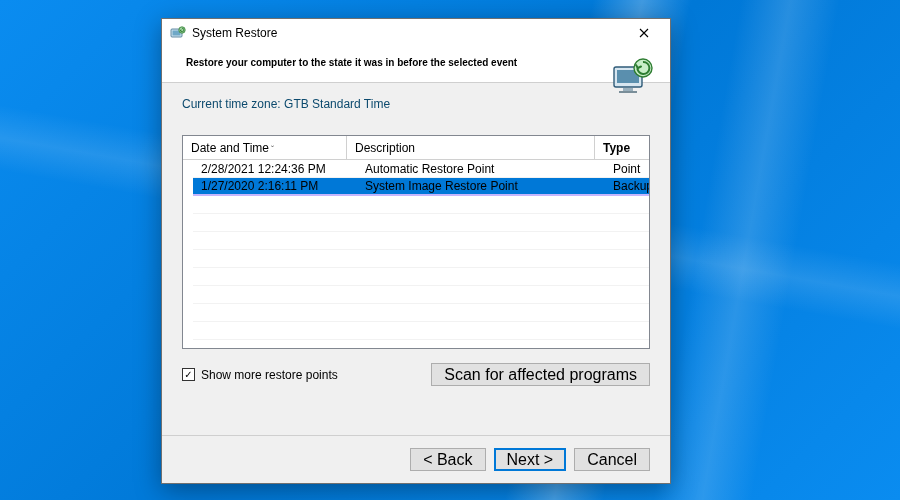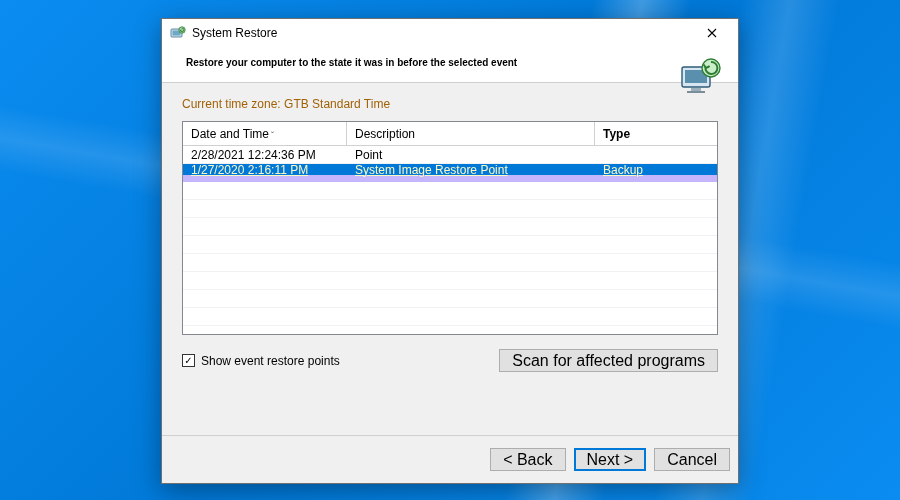--- a/index.html
+++ b/index.html
@@ -15,21 +15,21 @@
     position: absolute; inset: 0;
     background:
       linear-gradient(100deg, rgba(255,255,255,0) 60%, rgba(255,255,255,0.25) 65%, rgba(255,255,255,0) 70%),
       linear-gradient(100deg, rgba(255,255,255,0) 75%, rgba(255,255,255,0.15) 80%, rgba(255,255,255,0) 85%),
       linear-gradient(10deg, rgba(255,255,255,0) 50%, rgba(255,255,255,0.12) 55%, rgba(255,255,255,0) 60%);
     pointer-events: none;
   }
   .dialog {
     position: absolute;
     left: 161px; top: 18px;
-    width: 578px; height: 466px;
+    width: 510px; height: 466px;
     background: #ffffff;
     border: 1px solid #707070;
     box-shadow: 0 6px 24px rgba(0,0,0,0.35);
     display: flex; flex-direction: column;
   }
   .titlebar {
     height: 28px;
     display: flex; align-items: center;
     padding: 0 6px 0 8px;
     background: #ffffff;
@@ -56,21 +56,21 @@
     width: 44px; height: 44px;
   }
   .divider { height: 1px; background: #cfcfcf; }
 
   .body-area {
     flex: 1;
     background: #f0f0f0;
     padding: 14px 20px 10px 20px;
     display: flex; flex-direction: column;
   }
-  .tz-line { font-size: 12px; color: #a16207; margin-bottom: 10px; }
+  .tz-line { font-size: 12px; color: #0c4a6e; margin-bottom: 24px; }
 
   .table-wrap {
     background: #fff;
     border: 1px solid #828790;
     height: 214px;
     display: flex; flex-direction: column;
   }
   .thead {
     display: flex;
     background: #fff;
@@ -88,35 +88,34 @@
     cursor: default;
   }
   .th:last-child { border-right: none; font-weight: bold; }
   .col-date { width: 164px; }
   .col-desc { width: 248px; }
   .col-type { flex: 1; }
   .sort-caret {
     margin-left: 2px; font-size: 9px; color: #555;
     transform: translateY(1px);
   }
-  .tbody { flex: 1; overflow: hidden; }
+  .tbody { flex: 1; overflow: hidden; margin-left: 10px; }
   .trow {
     display: flex; height: 18px; align-items: center;
     font-size: 12px;
     border-bottom: 1px solid #f2f2f2;
   }
   .trow .cell { padding: 0 8px; overflow: hidden; white-space: nowrap; }
   .trow .col-date { width: 164px; }
   .trow .col-desc { width: 248px; }
   .trow .col-type { flex: 1; }
   .trow.selected {
     background: #0078d7;
-    color: #fef9c3;
-    border-bottom: 7px solid #c4b5fd;
-    text-decoration: underline;
+    color: #000000;
+    border-bottom: 2px solid #c4b5fd;
   }
   .trow.empty { border-bottom: 1px solid #f2f2f2; }
 
   .below-table {
     display: flex; align-items: center; justify-content: space-between;
     margin-top: 14px;
   }
   .chk-wrap { display: flex; align-items: center; gap: 6px; font-size: 12px; }
   .chk {
     width: 13px; height: 13px;
@@ -135,21 +134,21 @@
     cursor: default;
     min-width: 72px;
   }
 
   .footer {
     height: 48px;
     background: #f0f0f0;
     border-top: 1px solid #cfcfcf;
     display: flex; align-items: center; justify-content: flex-end;
     gap: 8px;
-    padding: 0 8px;
+    padding: 0 20px;
   }
   .btn.default { border: 1px solid #0078d7; box-shadow: inset 0 0 0 1px #0078d7; }
 </style>
 </head>
 <body>
 
 <div class="bg-rays"></div>
 
 <div class="dialog">
 
@@ -200,20 +199,21 @@
         <div class="th col-desc">
           <span>Description</span>
         </div>
         <div class="th col-type">
           <span>Type</span>
         </div>
       </div>
       <div class="tbody" id="tbody">
           <div class="trow">
             <div class="cell col-date">2/28/2021 12:24:36 PM</div>
+            <div class="cell col-desc">Automatic Restore Point</div>
             <div class="cell col-type">Point</div>
           </div>
           <div class="trow selected">
             <div class="cell col-date">1/27/2020 2:16:11 PM</div>
             <div class="cell col-desc">System Image Restore Point</div>
             <div class="cell col-type">Backup</div>
           </div>
           <div class="trow empty"></div>
           <div class="trow empty"></div>
           <div class="trow empty"></div>
@@ -222,21 +222,21 @@
           <div class="trow empty"></div>
           <div class="trow empty"></div>
           <div class="trow empty"></div>
           <div class="trow empty"></div>
         </div>
     </div>
 
     <div class="below-table">
       <label class="chk-wrap">
         <span class="chk" id="chk">✓</span>
-        <span>Show event restore points</span>
+        <span>Show more restore points</span>
       </label>
       <button class="btn">Scan for affected programs</button>
     </div>
   </div>
 
   <div class="footer">
     <button class="btn">&lt; Back</button>
     <button class="btn default">Next &gt;</button>
     <button class="btn">Cancel</button>
   </div>

